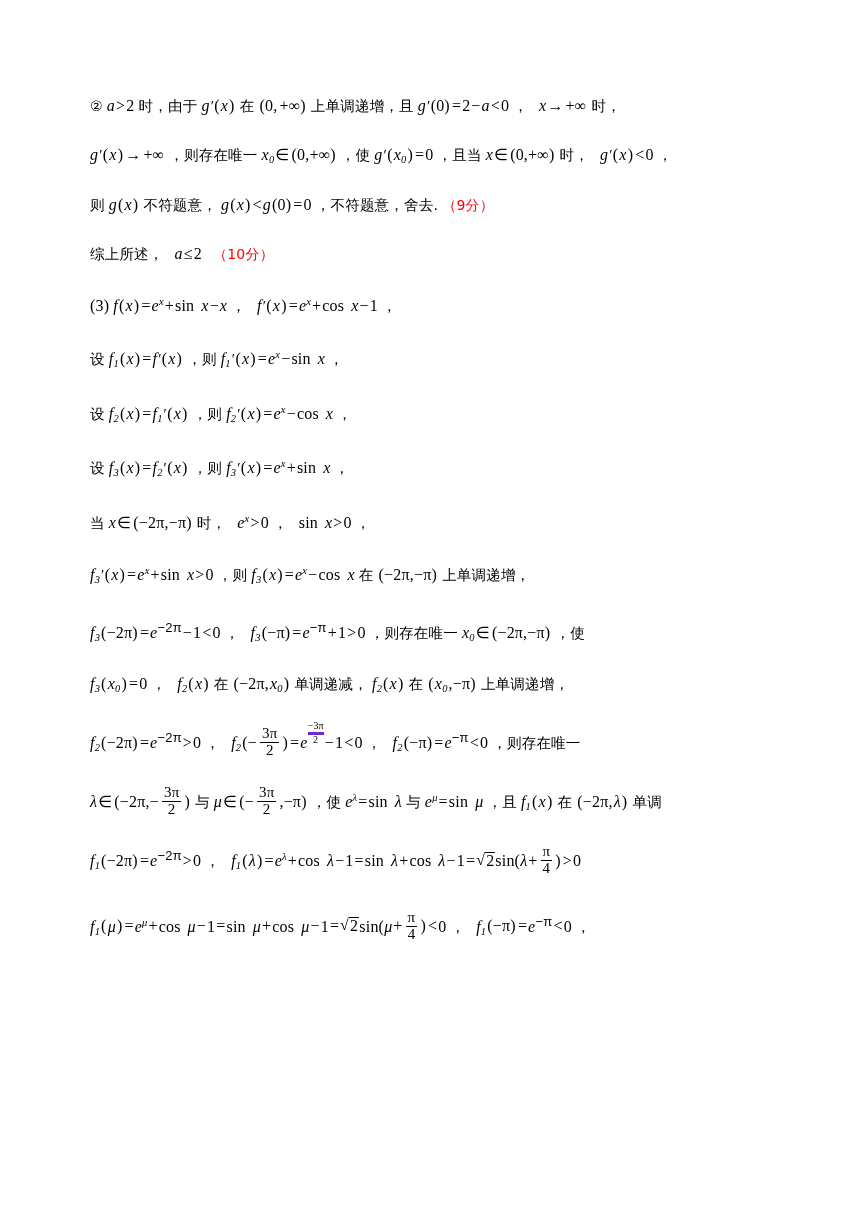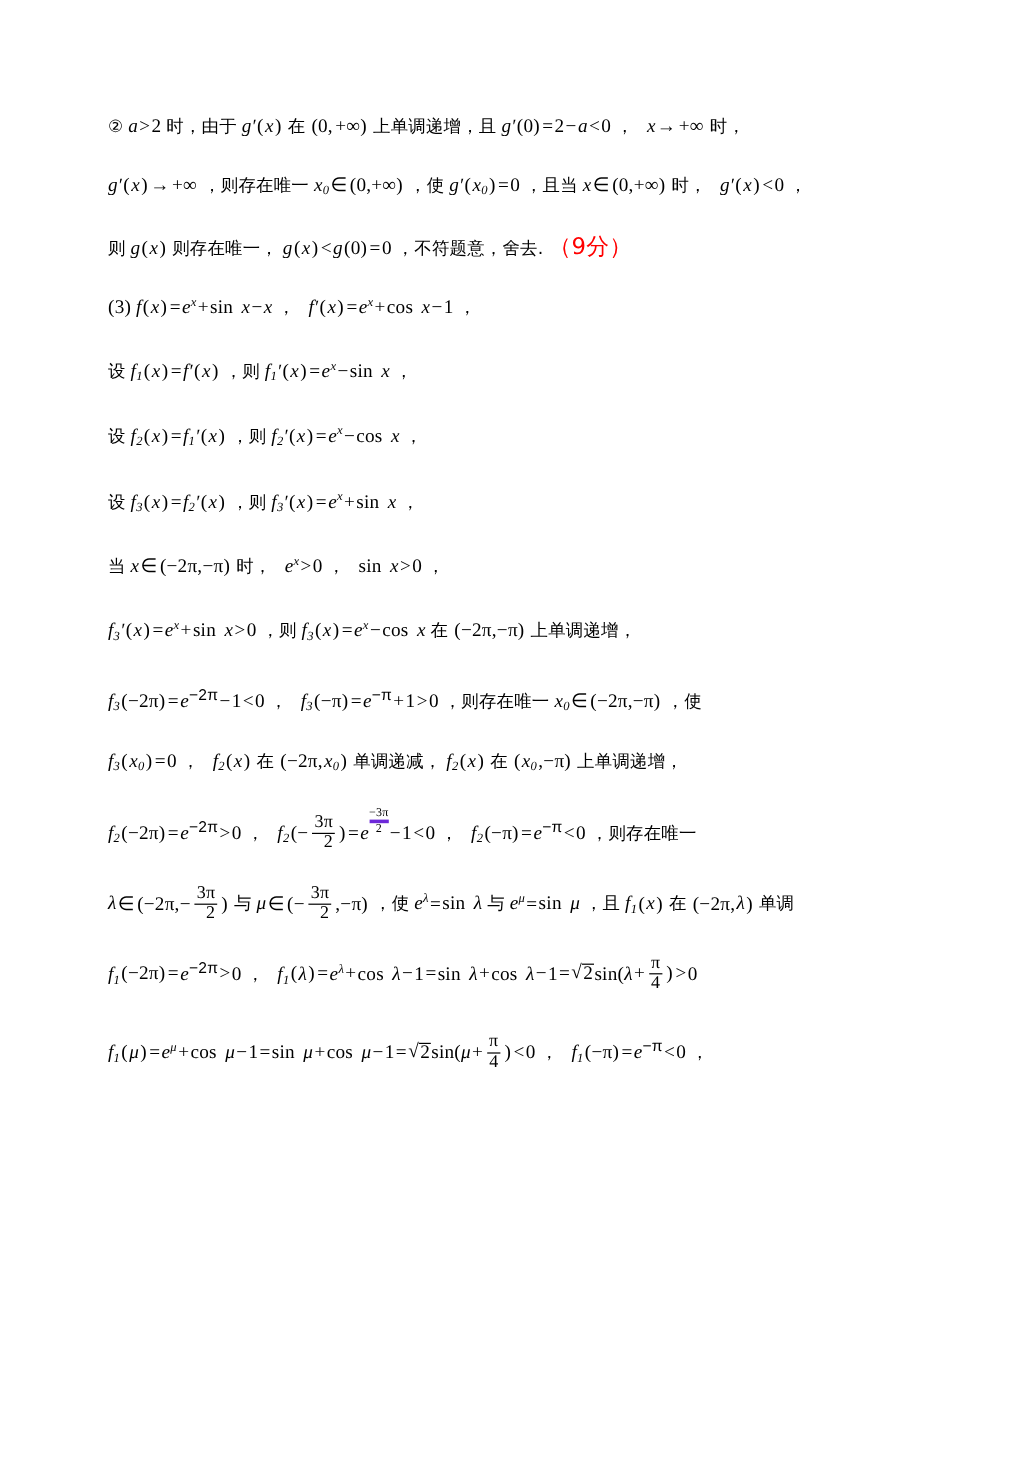--- a/index.html
+++ b/index.html
@@ -42,21 +42,21 @@
   }
   .mn, .mo {
     font-family: "Liberation Serif", serif;
     font-style: normal;
     font-size: 16px;
   }
   .mo { padding: 0 1px; }
   .red {
     color: #ff0000;
     font-family: "DejaVu Sans", sans-serif;
-    font-size: 19px;
+    font-size: 14px;
   }
   .sub {
     font-size: 10.5px;
     vertical-align: -3px;
     font-style: italic;
     font-family: "Liberation Serif", serif;
   }
   .sup {
     font-size: 10.5px;
     vertical-align: 6px;
@@ -69,21 +69,21 @@
     font-style: normal;
     font-family: Liberation Sans, sans-serif;
   }
   .circnum {
     font-family: "DejaVu Sans", sans-serif;
     font-size: 14px;
   }
   .frac {
     display: inline-block;
     vertical-align: -0.48em;
-    text-align: right;
+    text-align: center;
     font-size: 15px;
     line-height: 1.06;
     margin: 0 2px;
   }
   .frac .num { display: block; padding: 0 2px; border-bottom: 1px solid #000; }
   .frac .den { display: block; padding: 0 2px; }
   .expfrac {
     display: inline-block;
     vertical-align: 0.55em;
     text-align: center;
@@ -142,26 +142,31 @@
     <span class="cn">，且当</span>
     <span class="mi">x</span><span class="mo">∈</span><span class="mo">(0,+∞)</span>
     <span class="cn">时，</span><span class="spaceS"></span>
     <span class="mi">g</span><span class="prime">′</span><span class="mo">(</span><span class="mi">x</span><span class="mo">)</span><span class="mo">&lt;</span><span class="mn">0</span>
     <span class="cn">，</span>
   </div>
 
   <div class="line">
     <span class="cn">则</span>
     <span class="mi">g</span><span class="mo">(</span><span class="mi">x</span><span class="mo">)</span>
-    <span class="cn">则存在唯一，</span>
+    <span class="cn">不符题意，</span>
     <span class="mi">g</span><span class="mo">(</span><span class="mi">x</span><span class="mo">)</span><span class="mo">&lt;</span><span class="mi">g</span><span class="mo">(0)</span><span class="mo">=</span><span class="mn">0</span>
     <span class="cn">，不符题意，舍去.</span>
     <span class="red">（9分）</span>
   </div>
 
+  <div class="line wide">
+    <span class="cn">综上所述，</span><span class="spaceS"></span>
+    <span class="mi">a</span><span class="mo">≤</span><span class="mn">2</span><span class="spaceS"></span>
+    <span class="red">（10分）</span>
+  </div>
 
   <div class="line wide">
     <span class="mn">(3)</span>
     <span class="mi">f</span><span class="mo">(</span><span class="mi">x</span><span class="mo">)</span><span class="mo">=</span><span class="mi">e</span><span class="sup">x</span><span class="mo">+</span><span class="mn">sin</span><span class="spaceS"></span><span class="mi">x</span><span class="mo">−</span><span class="mi">x</span>
     <span class="cn">，</span><span class="spaceS"></span>
     <span class="mi">f</span><span class="prime">′</span><span class="mo">(</span><span class="mi">x</span><span class="mo">)</span><span class="mo">=</span><span class="mi">e</span><span class="sup">x</span><span class="mo">+</span><span class="mn">cos</span><span class="spaceS"></span><span class="mi">x</span><span class="mo">−</span><span class="mn">1</span>
     <span class="cn">，</span>
   </div>
 
   <div class="line wide">

